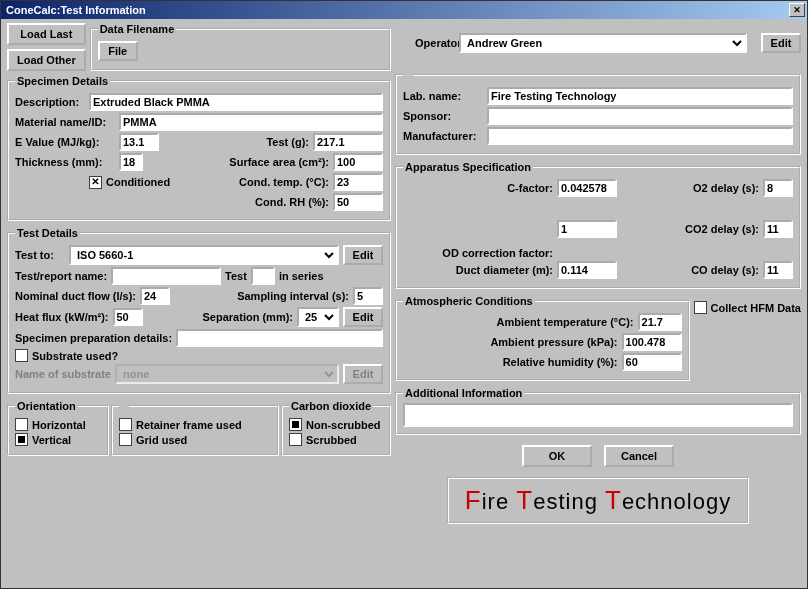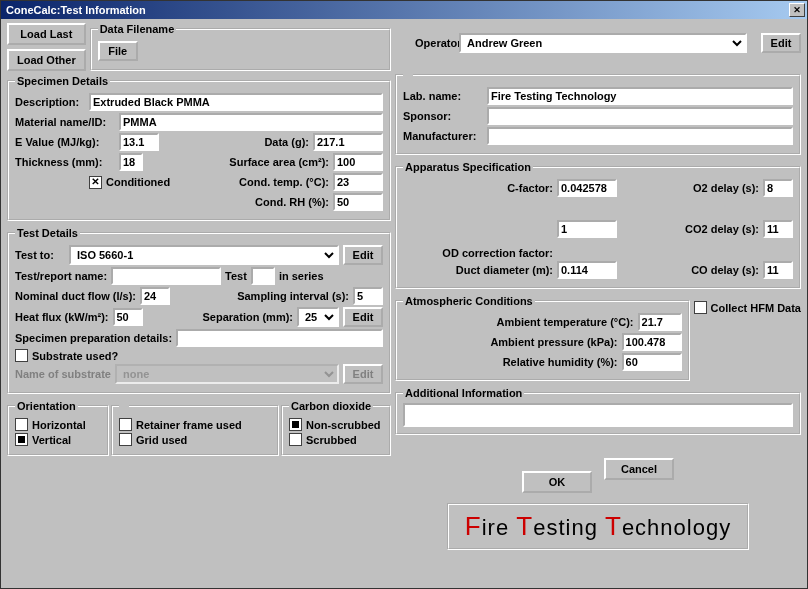--- a/index.html
+++ b/index.html
@@ -62,21 +62,21 @@
         <label class="lbl" style="width:70px;">Description:</label>
         <input class="txt" style="flex: 1 1 0%;" value="Extruded Black PMMA">
       </div>
       <div class="row">
         <label class="lbl" style="width:100px;">Material name/ID:</label>
         <input class="txt" style="flex: 1 1 0%;" value="PMMA">
       </div>
       <div class="row">
         <label class="lbl" style="width:100px;">E Value (MJ/kg):</label>
         <input class="txt" style="width: 40px;" value="13.1">
-        <label class="lbl rt" style="flex:1;">Data (g):</label>
+        <label class="lbl rt" style="flex:1;">Test (g):</label>
         <input class="txt" style="width: 70px;" value="217.1">
       </div>
       <div class="row">
         <label class="lbl" style="width:100px;">Thickness (mm):</label>
         <input class="txt" style="width: 24px;" value="18">
         <label class="lbl rt" style="flex:1;">Surface area (cm²):</label>
         <input class="txt" style="width: 50px;" value="100">
       </div>
       <div class="row">
         <span style="width:70px;"></span>
@@ -236,21 +236,21 @@
         <label class="lbl">Collect HFM Data</label>
       </div>
     </div>
 
     <fieldset>
       <legend>Additional Information</legend>
       <input class="txt" style="width: 100%; height: 24px;" value="">
     </fieldset>
 
     <div class="row" style="justify-content:center;gap:12px;margin-top:6px;">
-      <button class="btn" style="min-width:70px;margin-top:26px;">OK</button>
+      <button class="btn" style="min-width:70px;">OK</button>
       <button class="btn" style="min-width:70px;">Cancel</button>
     </div>
 
     <div style="display:flex;justify-content:center;margin-top:6px;">
       <div class="brand">
         <span class="r">F</span><span>ire </span><span class="r">T</span><span>esting </span><span class="r">T</span><span>echnology</span>
       </div>
     </div>
   </div>
 </div>

